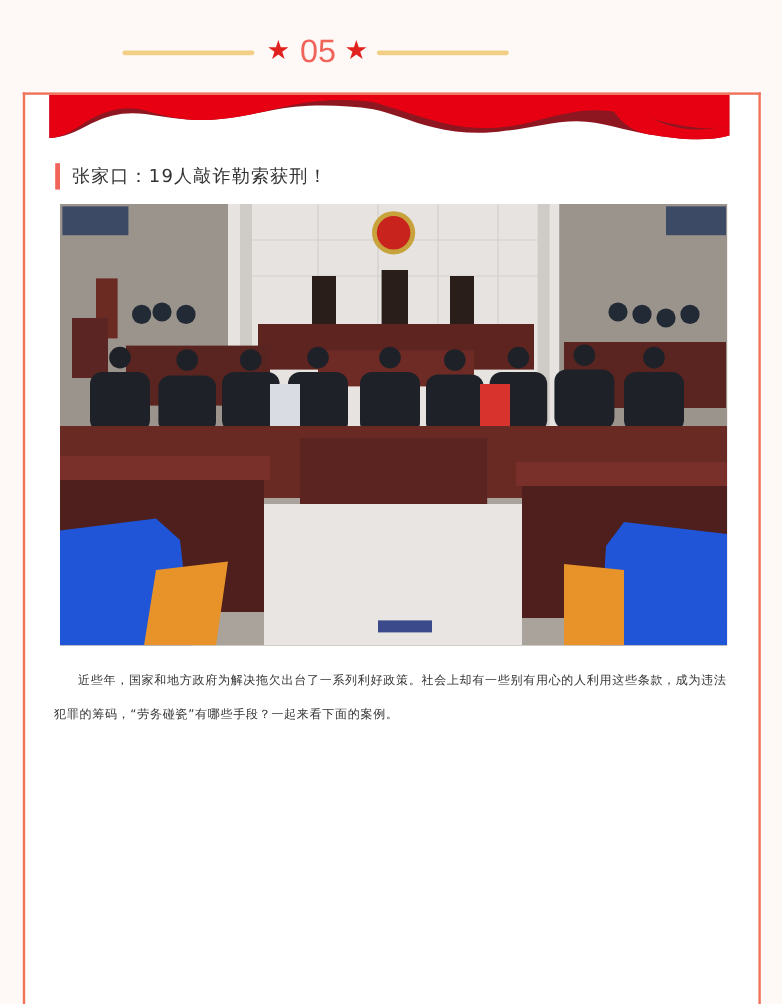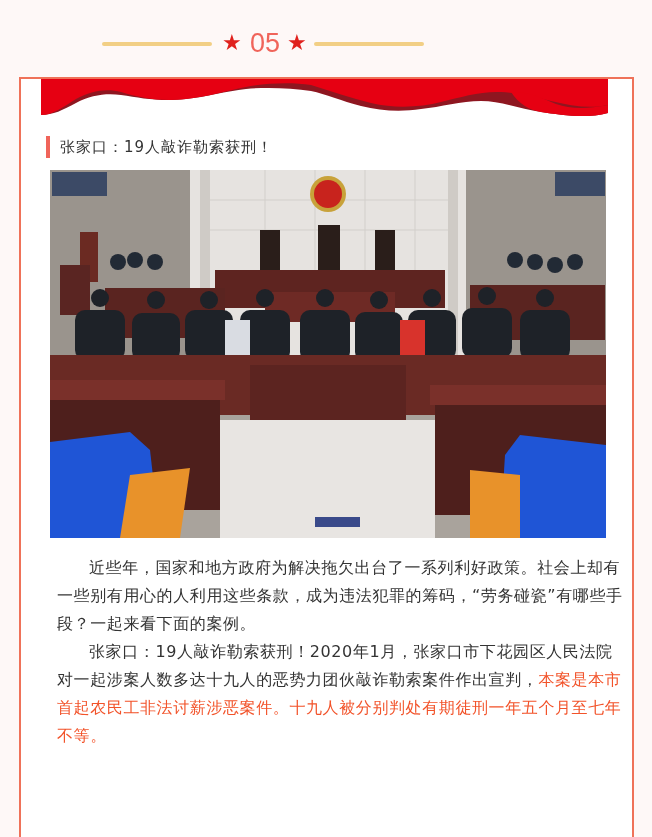--- a/index.html
+++ b/index.html
@@ -44,22 +44,22 @@
     width: 4px; height: 22px; background: #f0645a; margin-right: 10px;
   }
   .title-text {
     font-size: 15px; color: #333333; letter-spacing: 1px;
   }
   .photo {
     position: absolute; left: 29px; top: 91px; width: 556px; height: 368px;
     overflow: hidden; background: #b9b3ad;
   }
   .body-text {
-    position: absolute; left: 36px; top: 475px; width: 570px;
-    font-size: 16px; line-height: 28px; color: #333333;
+    position: absolute; left: 24px; top: 475px; width: 570px;
+    font-size: 10px; line-height: 28px; color: #333333;
     letter-spacing: 0.6px;
   }
   .body-text p { margin: 0; text-indent: 2em; }
   .hl { color: #f2532a; }
 </style>
 </head>
 <body>
 
 <div class="section-header">
   <div class="hline left"></div>
@@ -151,15 +151,14 @@
       <rect x="265" y="347" width="45" height="10" fill="#3a4a8a"></rect>
       <path d="M0,272 L80,262 L100,280 L110,368 L0,368 Z" fill="#1f55d6"></path>
       <path d="M80,305 L140,298 L130,368 L70,368 Z" fill="#e8922a"></path>
       <path d="M556,275 L470,265 L455,285 L450,368 L556,368 Z" fill="#1f55d6"></path>
       <path d="M420,300 L470,305 L470,368 L420,368 Z" fill="#e8922a"></path>
     </svg>
   </div>
 
   <div class="body-text">
     <p><span>近些年，国家和地方政府为解决拖欠出台了一系列利好政策。社会上却有一些别有用心的人利用这些条款，成为违法犯罪的筹码，“劳务碰瓷”有哪些手段？一起来看下面的案例。</span></p>
-    <p><span>张家口：19人敲诈勒索获刑！2020年1月，张家口市下花园区人民法院对一起涉案人数多达十九人的恶势力团伙敲诈勒索案件作出宣判，</span><span class="hl">本案是本市首起农民工非法讨薪涉恶案件。十九人被分别判处有期徒刑一年五个月至七年不等。</span></p>
   </div>
 </div>
 
 </body></html>

